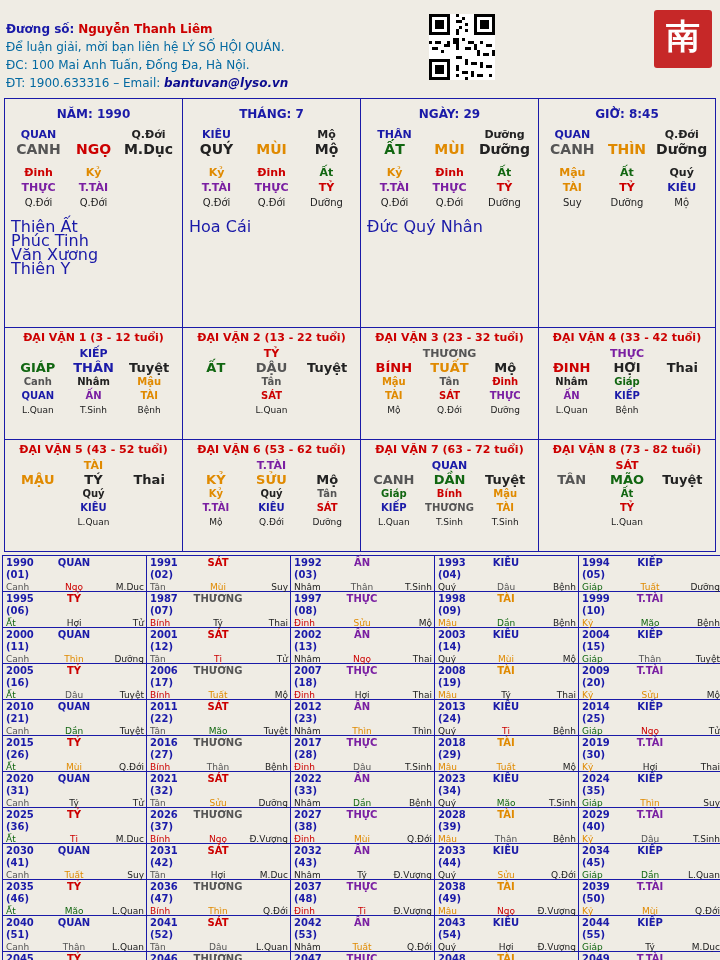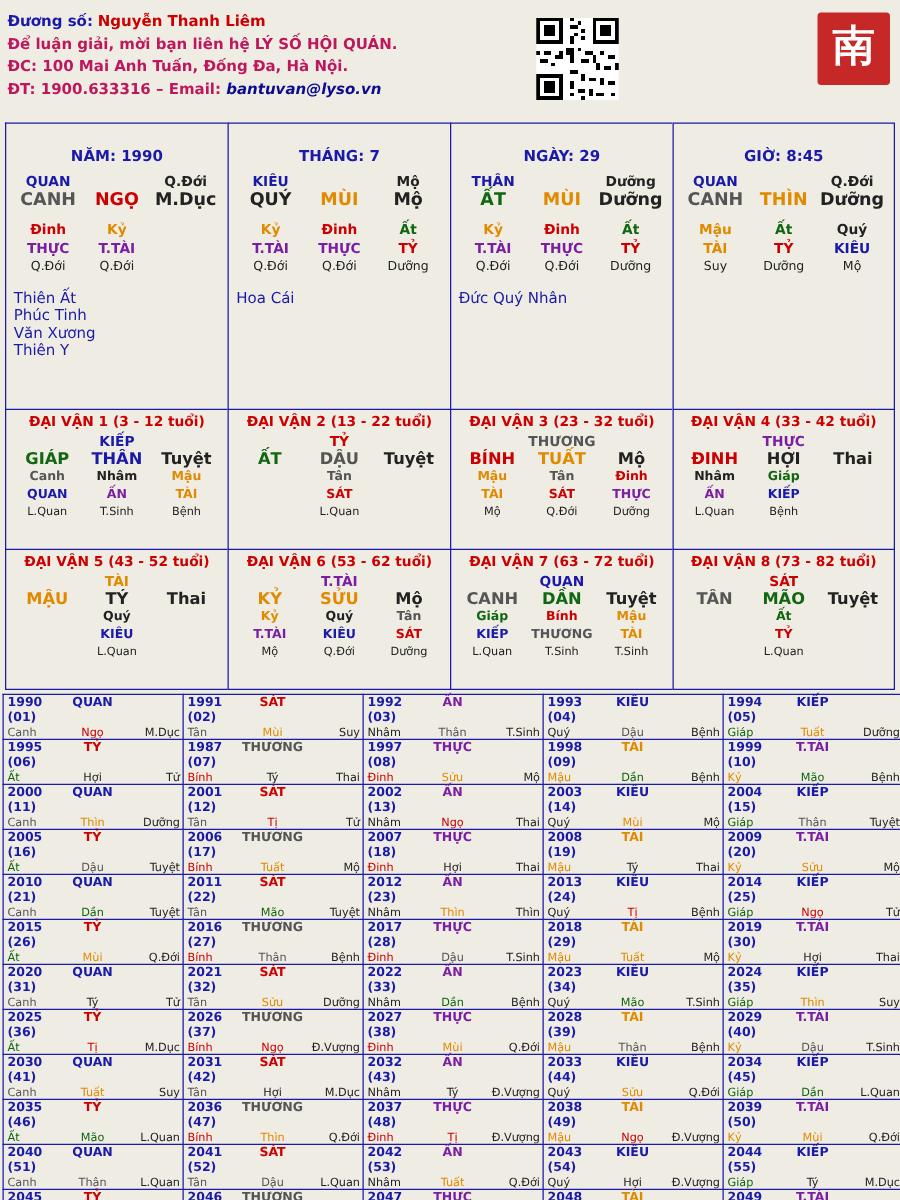--- a/index.html
+++ b/index.html
@@ -8,27 +8,27 @@
     width: 720px; height: 960px;
     background: #efece4;
     font-family: "DejaVu Sans", "Liberation Sans", sans-serif;
     font-size: 11px;
     color: #111;
     overflow: hidden;
   }
   .page { position: relative; width:720px; height:960px; }
 
   
-  .header { position:relative; height: 98px; padding: 8px 6px 0 6px; }
+  .header { position:relative; height: 98px; padding: 20px 6px 0 6px; }
   .hdr-lines { font-size: 12px; line-height: 18px; }
   .hdr-line { white-space: nowrap; }
   .lbl-blue { color:#1a1aa8; font-weight:bold; }
   .val-red  { color:#cc0000; font-weight:bold; }
   .val-blue { color:#1a1aa8; font-weight:bold; }
-  .hdr-red  { color:#be185d; font-weight:bold; }
+  .hdr-red  { color:#0369a1; font-weight:normal; }
   .hdr-email{ color:#0b0b8f; font-weight:bold; font-style:italic; }
 
   .qr { position:absolute; right:225px; top:14px; width:66px; height:66px; }
   .qr svg { display:block; }
 
   .logo { position:absolute; right:8px; top:10px; display:flex; align-items:center; gap:8px;}
   .seal {
     width:58px; height:58px; background:#c62828; color:#fff;
     display:flex; align-items:center; justify-content:center;
     font-family:"DejaVu Serif","Liberation Serif",serif;
@@ -40,29 +40,29 @@
     font-size:30px; font-weight:bold; color:#111; letter-spacing:4px;
   }
   .cellbox {
     border:1px solid #1a1aa8;
     background:#efece4;
     position:relative;
   }
 
   
   .pillars { display:grid; grid-template-columns:repeat(4,1fr); gap:0; margin:0 4px; }
-  .pillars .cellbox { height:230px; padding:16px 6px; border-right-width:0; }
+  .pillars .cellbox { height:230px; padding:5px 6px; border-right-width:0; }
   .pillars .cellbox:last-child { border-right-width:1px; }
   .pill-title { text-align:center; font-weight:bold; color:#1a1aa8; font-size:12px; margin:3px 0 6px; }
   .row3 { display:grid; grid-template-columns:1fr 1fr 1fr; text-align:center; line-height:15px; }
   .row3.big { font-size:14px; font-weight:bold; margin-bottom:2px;}
   .row3.med { font-size:11px; font-weight:bold; }
   .row3.sm  { font-size:10px; }
   .spacer6 { height:6px; }
-  .extra { margin-top:10px; font-size:12px; line-height:14px; color:#1a1aa8; }
+  .extra { margin-top:10px; font-size:16px; line-height:14px; color:#1a1aa8; }
   .extra-2col { display:grid; grid-template-columns:1fr 1fr; }
 
   .c-red    { color:#cc0000; }
   .c-blue   { color:#1a1aa8; }
   .c-green  { color:#116611; }
   .c-orange { color:#e08a00; }
   .c-purple { color:#7a1fa2; }
   .c-gray   { color:#555555; }
   .c-dark   { color:#222222; }
 

